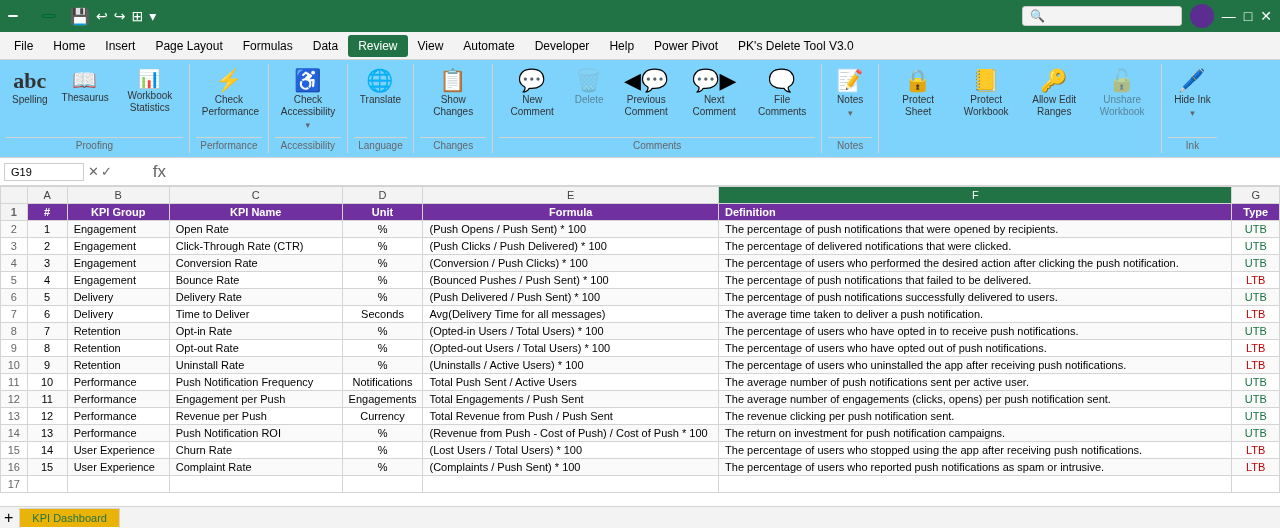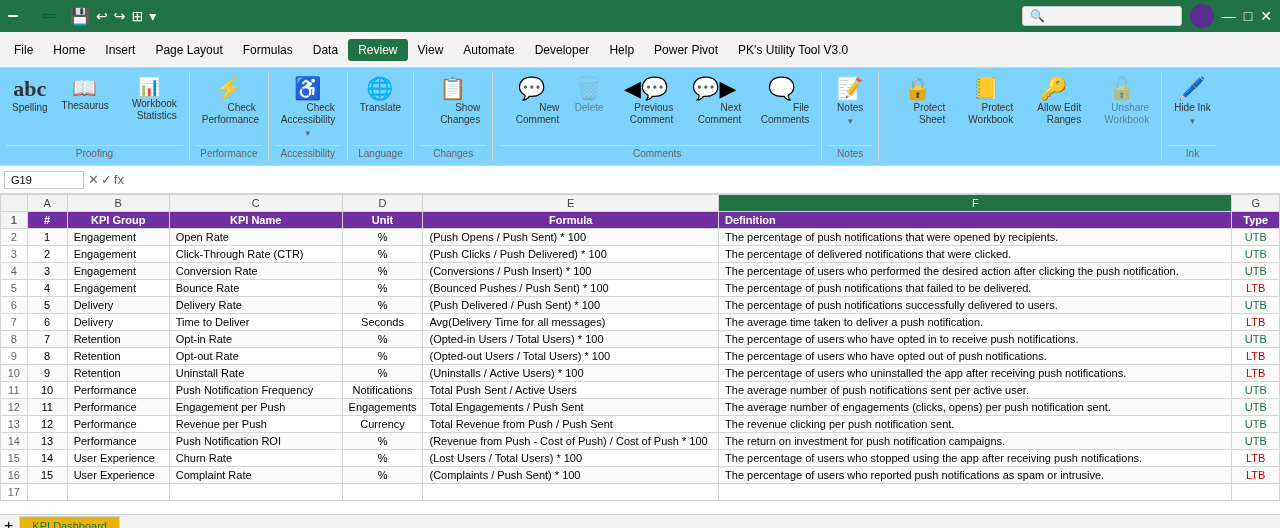--- a/index.html
+++ b/index.html
@@ -6,33 +6,33 @@
     body { font-family: 'Segoe UI', Arial, sans-serif; font-size: 11px; background: #fff; overflow: hidden; width: 1280px; height: 528px; }
 
     
     .title-bar { height: 32px; background: #217346; display: flex; align-items: center; padding: 0 8px; color: white; font-size: 12px; gap: 8px; }
     .toggle-on { background: #107c41; border: 1px solid #0b5f30; border-radius: 10px; padding: 1px 6px; font-size: 10px; font-weight: bold; color: white; }
     .title-center { flex: 1; text-align: center; font-size: 13px; }
     .search-box { display: flex; align-items: center; background: #f3f3f3; border: 1px solid #ccc; border-radius: 3px; padding: 2px 8px; width: 160px; gap: 4px; color: #666; }
     .user-avatar { width: 24px; height: 24px; border-radius: 50%; background: #5c2d91; color: white; display: flex; align-items: center; justify-content: center; font-size: 10px; font-weight: bold; }
 
     
-    .menu-bar { height: 36px; background: #f3f3f3; display: flex; align-items: center; padding: 0 4px; border-bottom: 1px solid #d4d4d4; }
+    .menu-bar { height: 28px; background: #f3f3f3; display: flex; align-items: center; padding: 0 4px; border-bottom: 1px solid #d4d4d4; }
     .menu-item { padding: 4px 10px; cursor: pointer; font-size: 12px; border-radius: 3px; }
     .menu-item.active { background: #217346; color: white; }
 
     
     .ribbon { height: 98px; background: #7dd3fc; border-bottom: 1px solid #d4d4d4; display: flex; padding: 4px 0; }
     .ribbon-group { display: flex; flex-direction: column; padding: 0 6px; border-right: 1px solid #d4d4d4; }
     .ribbon-group:last-child { border-right: none; }
     .ribbon-group-items { display: flex; gap: 2px; flex: 1; align-items: flex-start; padding-top: 2px; }
     .ribbon-group-label { text-align: center; font-size: 10px; color: #666; padding: 2px 0; border-top: 1px solid #d4d4d4; margin-top: 2px; }
     .ribbon-btn { display: flex; flex-direction: column; align-items: center; justify-content: flex-start; padding: 4px 6px; cursor: pointer; border-radius: 3px; min-width: 44px; gap: 2px; }
     .ribbon-btn .icon { font-size: 20px; line-height: 1; }
-    .ribbon-btn .label { font-size: 10px; text-align: right; line-height: 1.2; color: #333; max-width: 54px; }
+    .ribbon-btn .label { font-size: 10px; text-align: center; line-height: 1.2; color: #333; max-width: 54px; }
 
     
     .formula-bar { height: 28px; display: flex; align-items: center; border-bottom: 1px solid #d4d4d4; padding: 0 4px; gap: 4px; }
     .cell-ref { width: 80px; border: 1px solid #ccc; padding: 2px 6px; font-size: 11px; }
     .formula-icons { display: flex; gap: 2px; align-items: center; color: #666; font-size: 13px; }
     .formula-input { flex: 1; border: none; outline: none; padding: 2px 4px; font-size: 11px; }
 
     
     .spreadsheet { overflow: auto; height: calc(528px - 32px - 28px - 98px - 28px - 22px); }
     .sheet-table { border-collapse: collapse; width: 100%; }
@@ -99,21 +99,21 @@
   <span class="menu-item">Insert</span>
   <span class="menu-item">Page Layout</span>
   <span class="menu-item">Formulas</span>
   <span class="menu-item">Data</span>
   <span class="menu-item active">Review</span>
   <span class="menu-item">View</span>
   <span class="menu-item">Automate</span>
   <span class="menu-item">Developer</span>
   <span class="menu-item">Help</span>
   <span class="menu-item">Power Pivot</span>
-  <span class="menu-item">PK's Utility Tool V3.0</span>
+  <span class="menu-item">PK's Delete Tool V3.0</span>
 </div>
 
 <div class="ribbon">
 
   <div class="ribbon-group">
     <div class="ribbon-group-items">
       <div class="ribbon-btn">
         <span class="icon" style="font-size:22px;font-family:serif;font-weight:bold;color:#333;">abc</span>
         <span class="label">Spelling</span>
       </div>
@@ -238,21 +238,21 @@
     </div>
     <div class="ribbon-group-label">Ink</div>
   </div>
 </div>
 
 <div class="formula-bar">
   <input class="cell-ref" type="text" value="G19" style="">
   <div class="formula-icons">
     <span style="cursor:pointer;color:#666;font-size:13px;">✕</span>
     <span style="cursor:pointer;color:#666;font-size:13px;">✓</span>
-    <span style="cursor:pointer;color:#666;font-size:13px;">fx</span>
+    <span style="cursor:pointer;color:#666;font-size:17px;margin-left:39px;">fx</span>
   </div>
   <input class="formula-input" type="text" value="" style="">
 </div>
 
 <div class="spreadsheet" style="height:calc(528px - 32px - 28px - 98px - 28px - 22px); overflow:auto;">
   <table class="sheet-table">
     <thead>
       <tr>
         <th class="row-header col-a"></th>
         <th class="col-header col-b">A</th>
@@ -296,21 +296,21 @@
     <td>(Push Clicks / Push Delivered) * 100</td>
     <td>The percentage of delivered notifications that were clicked.</td>
     <td class="center utb">UTB</td>
   </tr>
         <tr class="data-row">
     <td class="row-header">4</td>
     <td class="center">3</td>
     <td>Engagement</td>
     <td>Conversion Rate</td>
     <td class="center">%</td>
-    <td>(Conversions / Push Insert) * 100</td>
+    <td>(Conversion / Push Clicks) * 100</td>
     <td>The percentage of users who performed the desired action after clicking the push notification.</td>
     <td class="center utb">UTB</td>
   </tr>
         <tr class="data-row">
     <td class="row-header">5</td>
     <td class="center">4</td>
     <td>Engagement</td>
     <td>Bounce Rate</td>
     <td class="center">%</td>
     <td>(Bounced Pushes / Push Sent) * 100</td>

